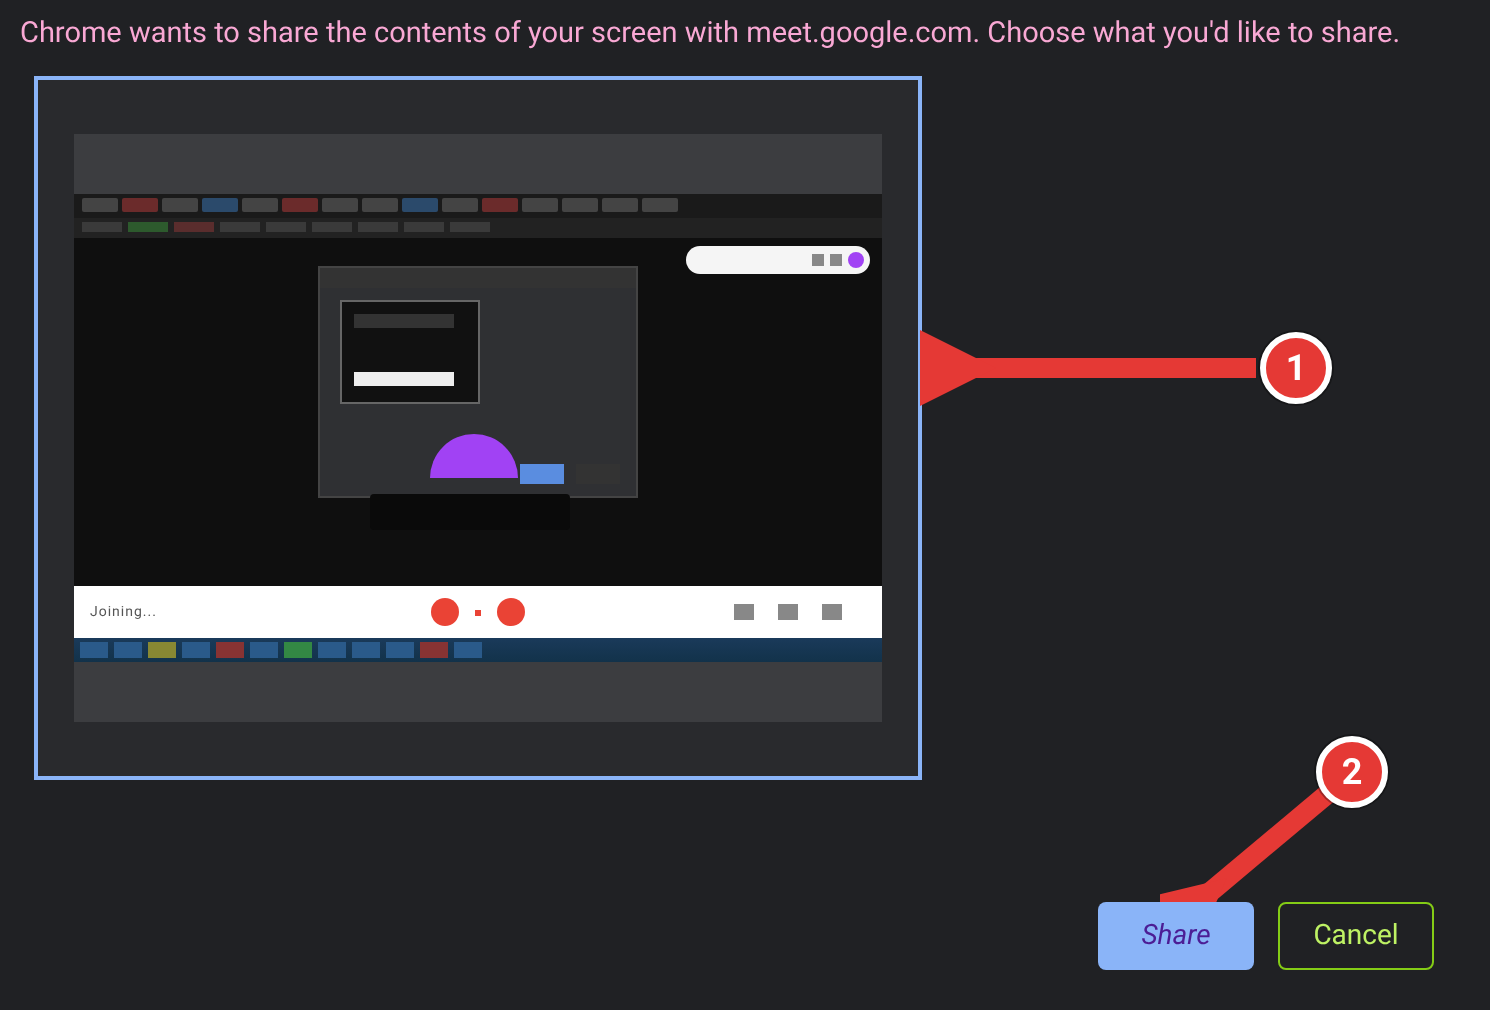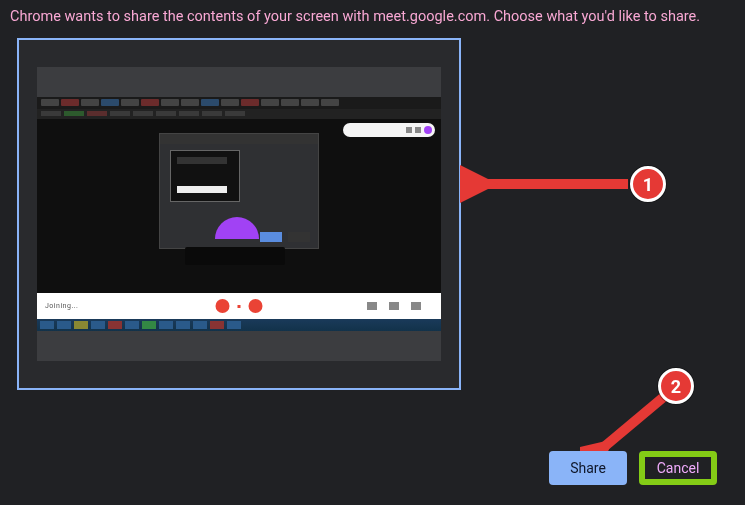--- a/index.html
+++ b/index.html
@@ -145,26 +145,27 @@
     font-size: 14px;
     display: flex;
     align-items: center;
     justify-content: center;
     cursor: pointer;
     border: none;
     font-family: inherit;
   }
   .btn-primary {
     background: #8ab4f8;
-    color: #0f172a;
+    color: #4c1d95;
+    font-style: italic;
   }
   .btn-secondary {
     background: transparent;
-    color: #f0abfc;
-    border: 6px solid #84cc16;
+    color: #bef264;
+    border: 1px solid #84cc16;
     text-align: center;
   }
 
   
   .badge {
     position: absolute;
     width: 36px; height: 36px;
     border-radius: 50%;
     background: #e53935;
     border: 3px solid #fff;

